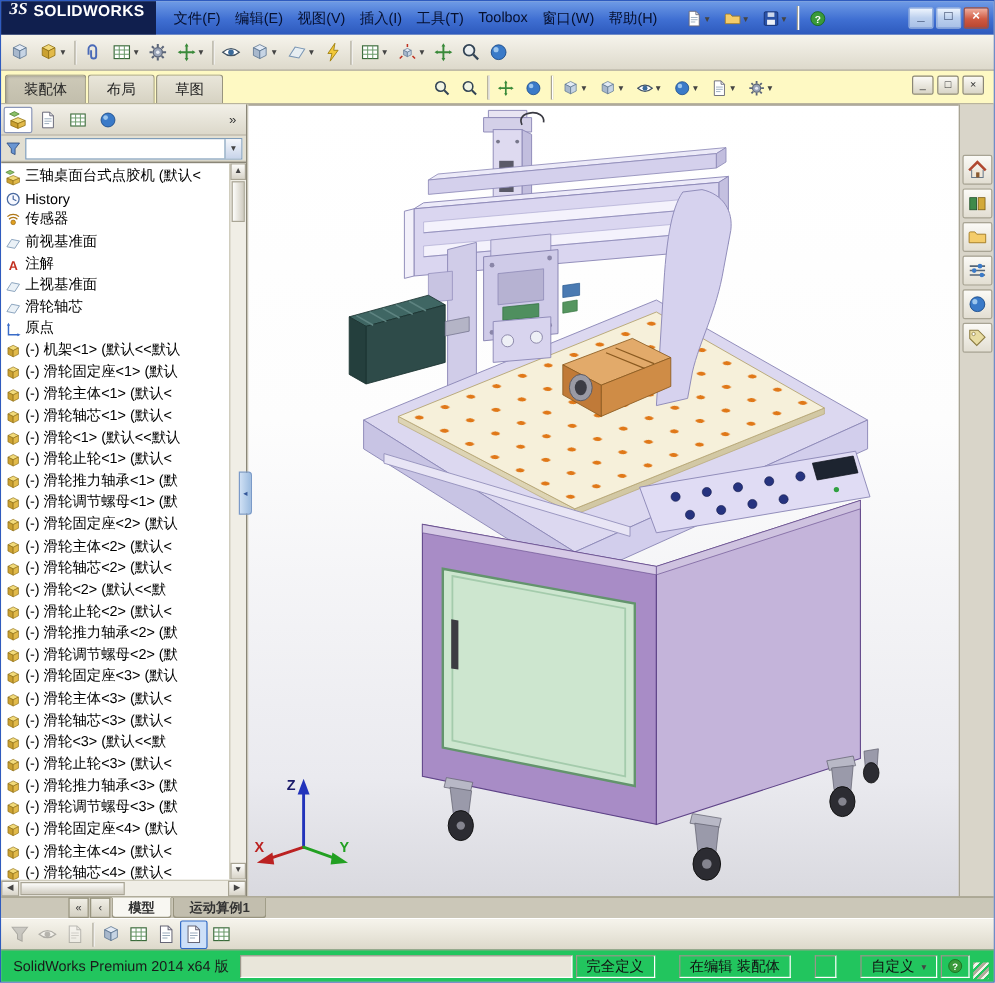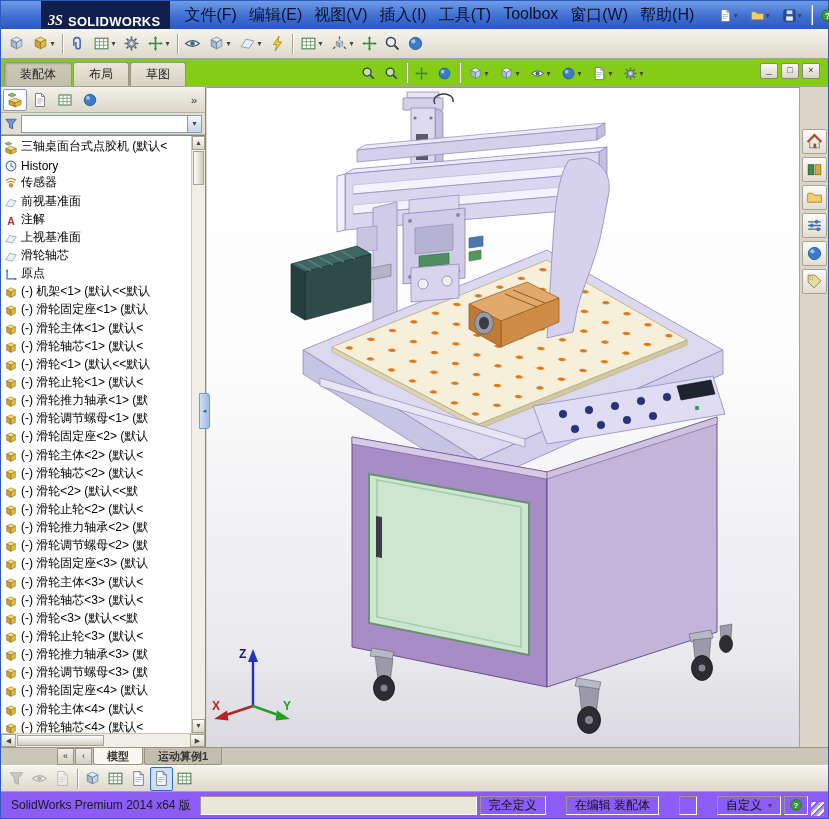--- a/index.html
+++ b/index.html
@@ -6,25 +6,25 @@
   html,body { width: 829px; height: 819px; overflow: hidden; }
   .app {
     position: relative; width: 829px; height: 819px;
     font-family: "Liberation Sans","DejaVu Sans",sans-serif; font-size: 12px;
     background: #d9d5c9; border: 1px solid #2f5bbf;
   }
   
   .titlebar { position:absolute; left:0; top:0; right:0; height:28px;
     background: linear-gradient(180deg,#6f9be6 0%,#3f6fd2 55%,#2d59bc 100%);
     display:flex; align-items:center; }
-  .logo { height:28px; background:#101f4e; display:flex; align-items:flex-end; padding:0 10px 0 7px; gap:5px;margin-left:40px; }
+  .logo { height:28px; background:#101f4e; display:flex; align-items:flex-start; padding:0 10px 0 7px; gap:5px; }
   .logo-mark { color:#fff; font-weight:bold; font-style:italic; font-size:14px; font-family:"Liberation Serif",serif; }
   .logo-text { color:#fff; font-weight:bold; font-size:13px; letter-spacing:.3px; }
   .menubar { display:flex; margin-left:8px; }
-  .menu-item { padding:2px 6px; color:#06102e; font-size:16px; cursor:default; white-space:nowrap; }
+  .menu-item { padding:2px 6px; color:#06102e; font-size:12px; cursor:default; white-space:nowrap; }
   .quickbar { display:flex; align-items:center; margin-left:12px; gap:1px; }
   .quickbar .tbtn svg { width:15px; height:15px; }
   .winbtns { margin-left:auto; display:flex; gap:2px; padding-right:4px; }
   .winbtn { width:21px; height:18px; border:1px solid #9ab4e0; border-radius:2px;
     background:linear-gradient(#f0f6fe,#bcd0ee 50%,#a8c0e6); color:#16264a;
     font-size:11px; line-height:15px; text-align:center; font-weight:bold; }
   .winbtn.close { background:linear-gradient(#f0b0a0,#d05a42 55%,#b84630); color:#fff; border-color:#a05040; }
   
   .toolbar-row { position:absolute; left:0; top:28px; right:0; height:30px;
     background:linear-gradient(#f6f4ec,#ddd9cb); border-bottom:1px solid #a8a494;
@@ -33,21 +33,21 @@
     border:1px solid transparent; border-radius:2px; }
   .tbtn svg { width:17px; height:17px; }
   .tbtn.has-caret { width:31px; }
   .has-caret::after { content:"▾"; font-size:8px; color:#444; margin-left:1px; }
   .tbtn.is-sep { width:7px; height:22px; }
   .tbtn.is-sep::before { content:""; display:block; width:1px; height:20px; margin:auto;
     background:#a8a494; border-right:1px solid #fff; }
   .tbtn.disabled svg { opacity:.38; filter:grayscale(100%); }
   .tbtn.active { border-color:#316ac5; background:#cde0f8; }
   
-  .tabstrip { position:absolute; left:0; top:58px; right:0; height:28px; background:#84cc16;
+  .tabstrip { position:absolute; left:0; top:58px; right:0; height:28px; background:#fef9c3;
     border-bottom:1px solid #a8a494; display:flex; align-items:flex-end; }
   .cmdtabs { display:flex; margin-left:3px; height:24px; }
   .cmdtab { padding:3px 15px 4px; font-size:12px; border:1px solid #98947f; border-bottom:none;
     background:linear-gradient(#e9e6da,#d6d2c2); margin-right:1px; border-radius:3px 3px 0 0; color:#222; white-space:nowrap; }
   .cmdtab.active { background:linear-gradient(#cdc9b8,#c2beac); box-shadow:inset 1px 1px 2px rgba(0,0,0,.18); }
   .hud { position:absolute; left:356px; top:61px; display:flex; align-items:center; }
   .hud .tbtn { height:22px; }
   .hud .tbtn svg { width:15px; height:15px; }
   .docbtns { position:absolute; right:8px; top:62px; display:flex; gap:3px; }
   .docbtn { width:18px; height:16px; border:1px solid #8a8678; border-radius:2px;
@@ -89,21 +89,21 @@
   .modeltabs { position:absolute; left:0; right:0; bottom:53px; height:18px; background:#cbc7b8;
     border-top:1px solid #98947f; display:flex; align-items:stretch; padding-left:56px; }
   .mt-nav { width:17px; border:1px solid #98947f; background:linear-gradient(#f0eee6,#d4d0c2);
     font-size:9px; text-align:center; line-height:14px; color:#333; margin-right:1px; }
   .mtab { padding:1px 13px; font-size:11px; border:1px solid #98947f; border-top:none; color:#333;
     background:#c2beae; border-radius:0 0 3px 3px; margin-right:1px; white-space:nowrap;font-weight:bold; }
   .mtab.active { background:#f8f7f2; }
   .bottom-toolbar { position:absolute; left:0; right:0; bottom:27px; height:26px;
     background:linear-gradient(#f6f4ec,#ddd9cb); border-top:1px solid #fff;
     display:flex; align-items:center; padding-left:4px; }
-  .statusbar { position:absolute; left:0; right:0; bottom:0; height:27px; background:#8b5cf6;
+  .statusbar { position:absolute; left:0; right:0; bottom:0; height:27px; background:#22c55e;
     border-top:1px solid #a8a494; display:flex; align-items:center; padding:2px 4px; gap:3px; }
   .status-left { padding:0 6px; color:#1a1a1a; white-space:nowrap; }
   .status-fill { flex:1; height:19px; border:1px solid; border-color:#9a968a #fff #fff #9a968a; background:#e9e6da; }
   .scell { height:19px; border:1px solid; border-color:#9a968a #fff #fff #9a968a;
     display:flex; align-items:center; padding:0 8px; color:#111; white-space:nowrap; }
   .scell.small { width:18px; padding:0; }
   .scell.has-caret::after { margin-left:6px; }
   .status-help { width:24px; height:19px; justify-content:center; padding:0; }
   .status-help svg { width:14px; height:14px; }
   .grip { width:13px; height:14px; align-self:flex-end;

